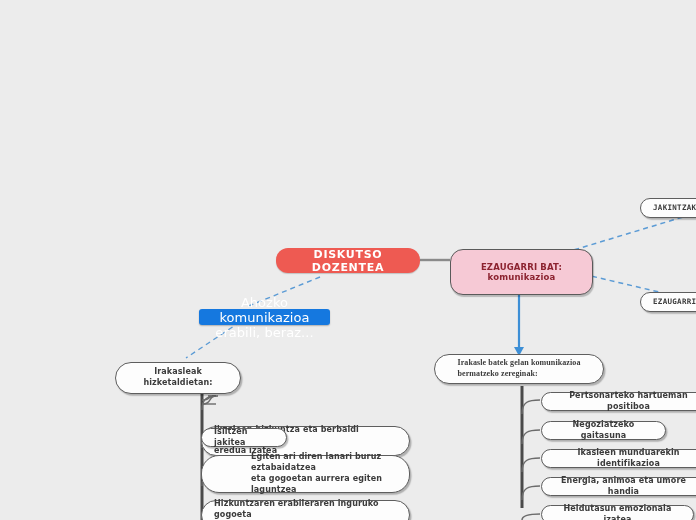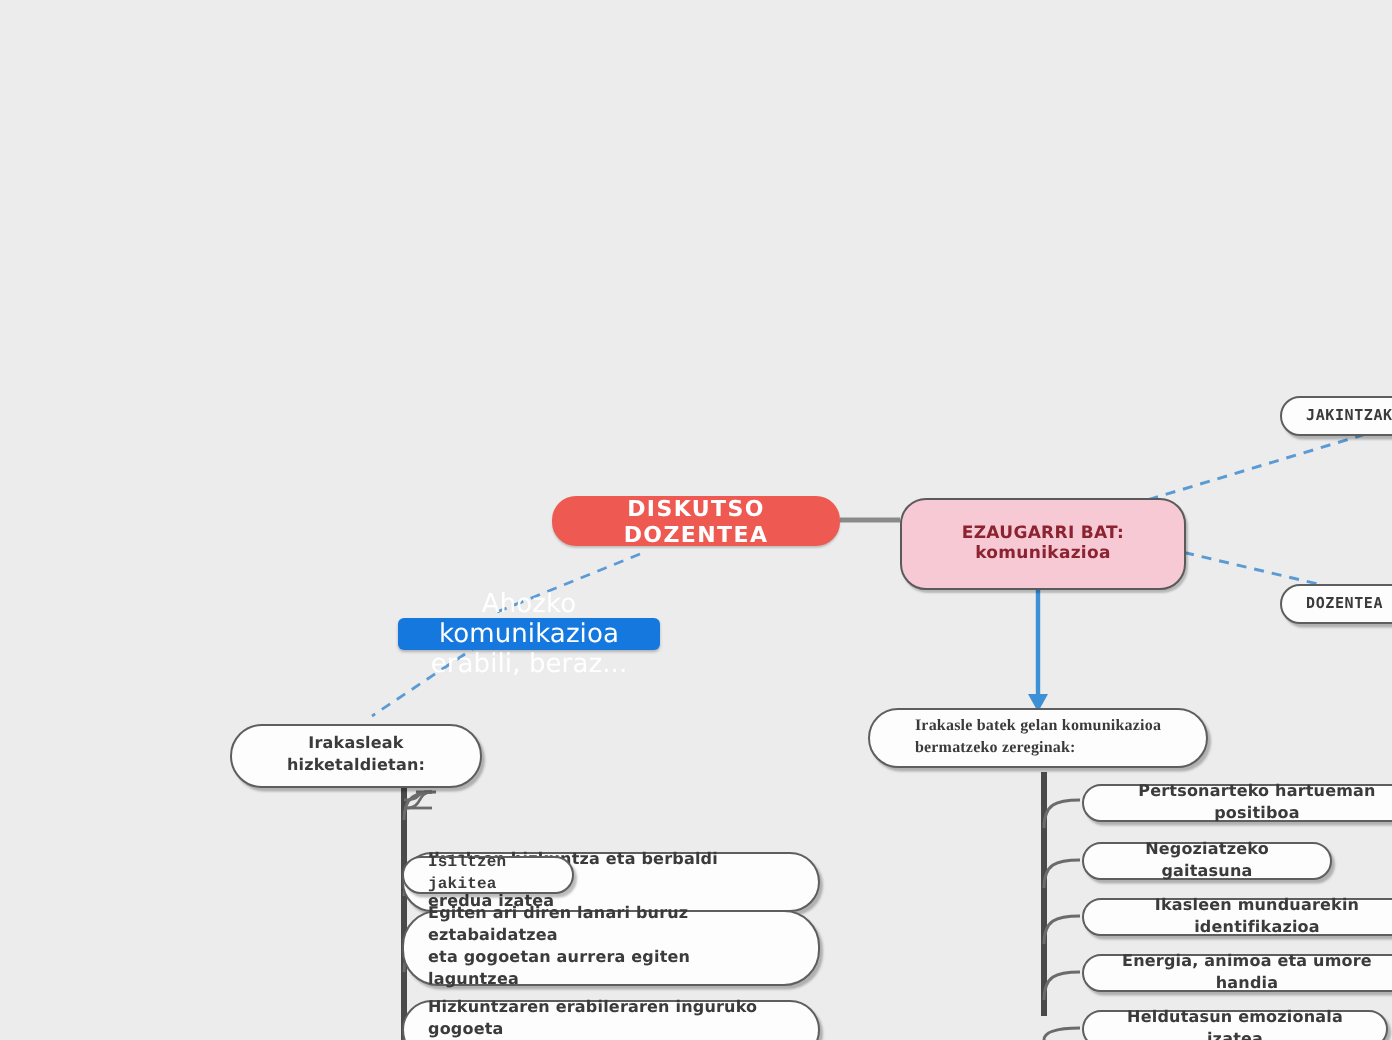--- a/index.html
+++ b/index.html
@@ -100,42 +100,42 @@
 
   <div class="node pink" style="left:450px;top:249px;width:143px;height:23px;">
     <span>EZAUGARRI BAT: komunikazioa</span>
   </div>
 
   <div class="node pill mono" style="left:640px;top:198px;width:76px;height:20px;justify-content:flex-start;">
     <span>JAKINTZAK</span>
   </div>
 
   <div class="node pill mono" style="left:640px;top:292px;width:76px;height:20px;justify-content:flex-start;">
-    <span>DOZENTEA</span>
+    <span>EZAUGARRI</span>
   </div>
 
   <div class="node callout" style="left:199px;top:309px;width:131px;height:16px;">
     <span>Ahozko komunikazioa erabili, beraz...</span>
   </div>
 
   <div class="node pill" style="left:115px;top:362px;width:126px;height:32px;">
     <span>Irakasleak hizketaldietan:</span>
   </div>
 
   <div class="node pill multiline" style="left:201px;top:391px;width:209px;height:30px;justify-content:flex-start;margin-top:35px;">
     <span style="white-space:pre-line;">Ikasleen hizkuntza eta berbaldi ariketaren
 eredua izatea</span>
   </div>
 
   <div class="node pill multiline" style="left:201px;top:428px;width:86px;height:19px;justify-content:flex-start;">
-    <span style="white-space:pre-line;font-family:Liberation Mono, monospace;">Isiltzen jakitea</span>
+    <span style="white-space:pre-line;">Isiltzen jakitea</span>
   </div>
 
   <div class="node pill multiline" style="left:201px;top:455px;width:209px;height:38px;justify-content:flex-start;">
-    <span style="white-space:pre-line;">Egiten ari diren lanari buruz eztabaidatzea
+    <span style="white-space:pre-line;margin-left:37px;">Egiten ari diren lanari buruz eztabaidatzea
 eta gogoetan aurrera egiten
 laguntzea</span>
   </div>
 
   <div class="node pill multiline" style="left:201px;top:500px;width:209px;height:30px;justify-content:flex-start;">
     <span style="white-space:pre-line;">Hizkuntzaren erabileraren inguruko gogoeta
 egitea</span>
   </div>
 
   <div class="node pill center2" style="left:434px;top:354px;width:170px;height:30px;">

